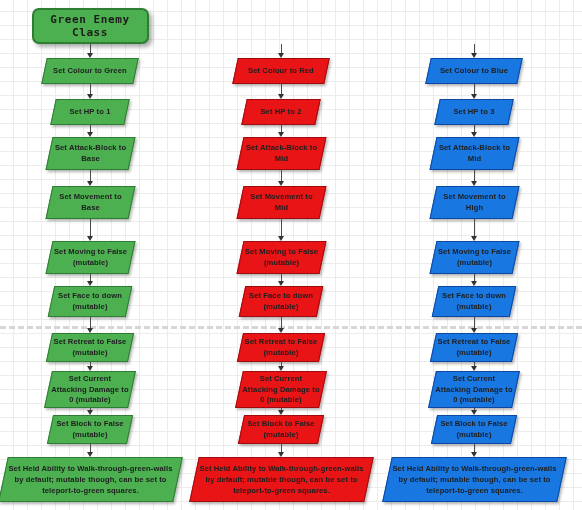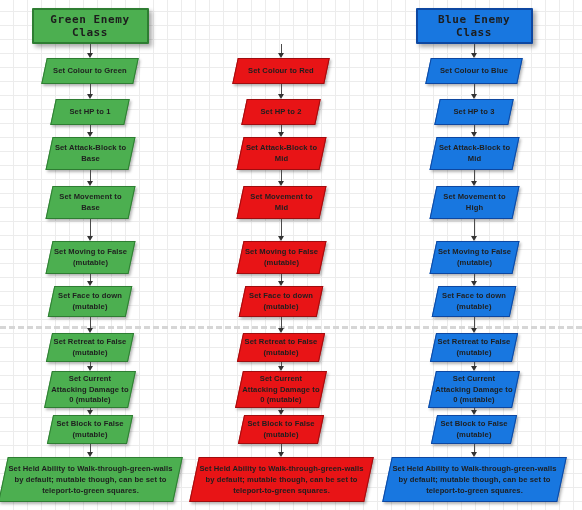--- a/index.html
+++ b/index.html
@@ -43,21 +43,21 @@
   .column {
     position: absolute;
     top: 0;
     height: 510px;
   }
 
   
   .header-node {
     position: absolute;
     box-sizing: border-box;
-    border-radius: 1px;
+    border-radius: 7px;
     display: flex;
     align-items: center;
     justify-content: center;
     text-align: center;
     font-family: "DejaVu Sans Mono", monospace;
     font-size: 11px;
     font-weight: bold;
     letter-spacing: 0.6px;
     color: #1d1d1d;
     box-shadow: 3px 3px 4px rgba(0,0,0,0.33);
@@ -214,21 +214,20 @@
       <div class="connector" style="left: 281px; top: 317px; height: 12px;"></div>
       <div class="arrowhead" style="left: 278px; top: 328px;"></div>
       <div class="connector" style="left: 281px; top: 362px; height: 5px;"></div>
       <div class="arrowhead" style="left: 278px; top: 366px;"></div>
       <div class="connector" style="left: 281px; top: 408px; height: 3px;"></div>
       <div class="arrowhead" style="left: 278px; top: 410px;"></div>
       <div class="connector" style="left: 281px; top: 444px; height: 9px;"></div>
       <div class="arrowhead" style="left: 278px; top: 452px;"></div>
     </div>
     <div class="column" style="left: 0px; width: 582px;">
-      <div class="header-node" style="left: 415.5px; top: 8px; width: 117px; height: 36px; background: rgb(24, 119, 224); border: 2px solid rgb(13, 71, 161);">Blue Enemy Class</div>
       <div class="step-node" style="left: 428px; top: 58px; width: 92px; height: 26px; background: rgb(24, 119, 224); border: 1.5px solid rgb(13, 71, 161);">
         <span class="step-label">Set Colour to Blue</span>
       </div>
       <div class="step-node" style="left: 437px; top: 99px; width: 74px; height: 26px; background: rgb(24, 119, 224); border: 1.5px solid rgb(13, 71, 161);">
         <span class="step-label">Set HP to 3</span>
       </div>
       <div class="step-node" style="left: 432.5px; top: 137px; width: 83px; height: 33px; background: rgb(24, 119, 224); border: 1.5px solid rgb(13, 71, 161);">
         <span class="step-label">Set Attack-Block to Mid</span>
       </div>
       <div class="step-node" style="left: 432.5px; top: 186px; width: 83px; height: 33px; background: rgb(24, 119, 224); border: 1.5px solid rgb(13, 71, 161);">

